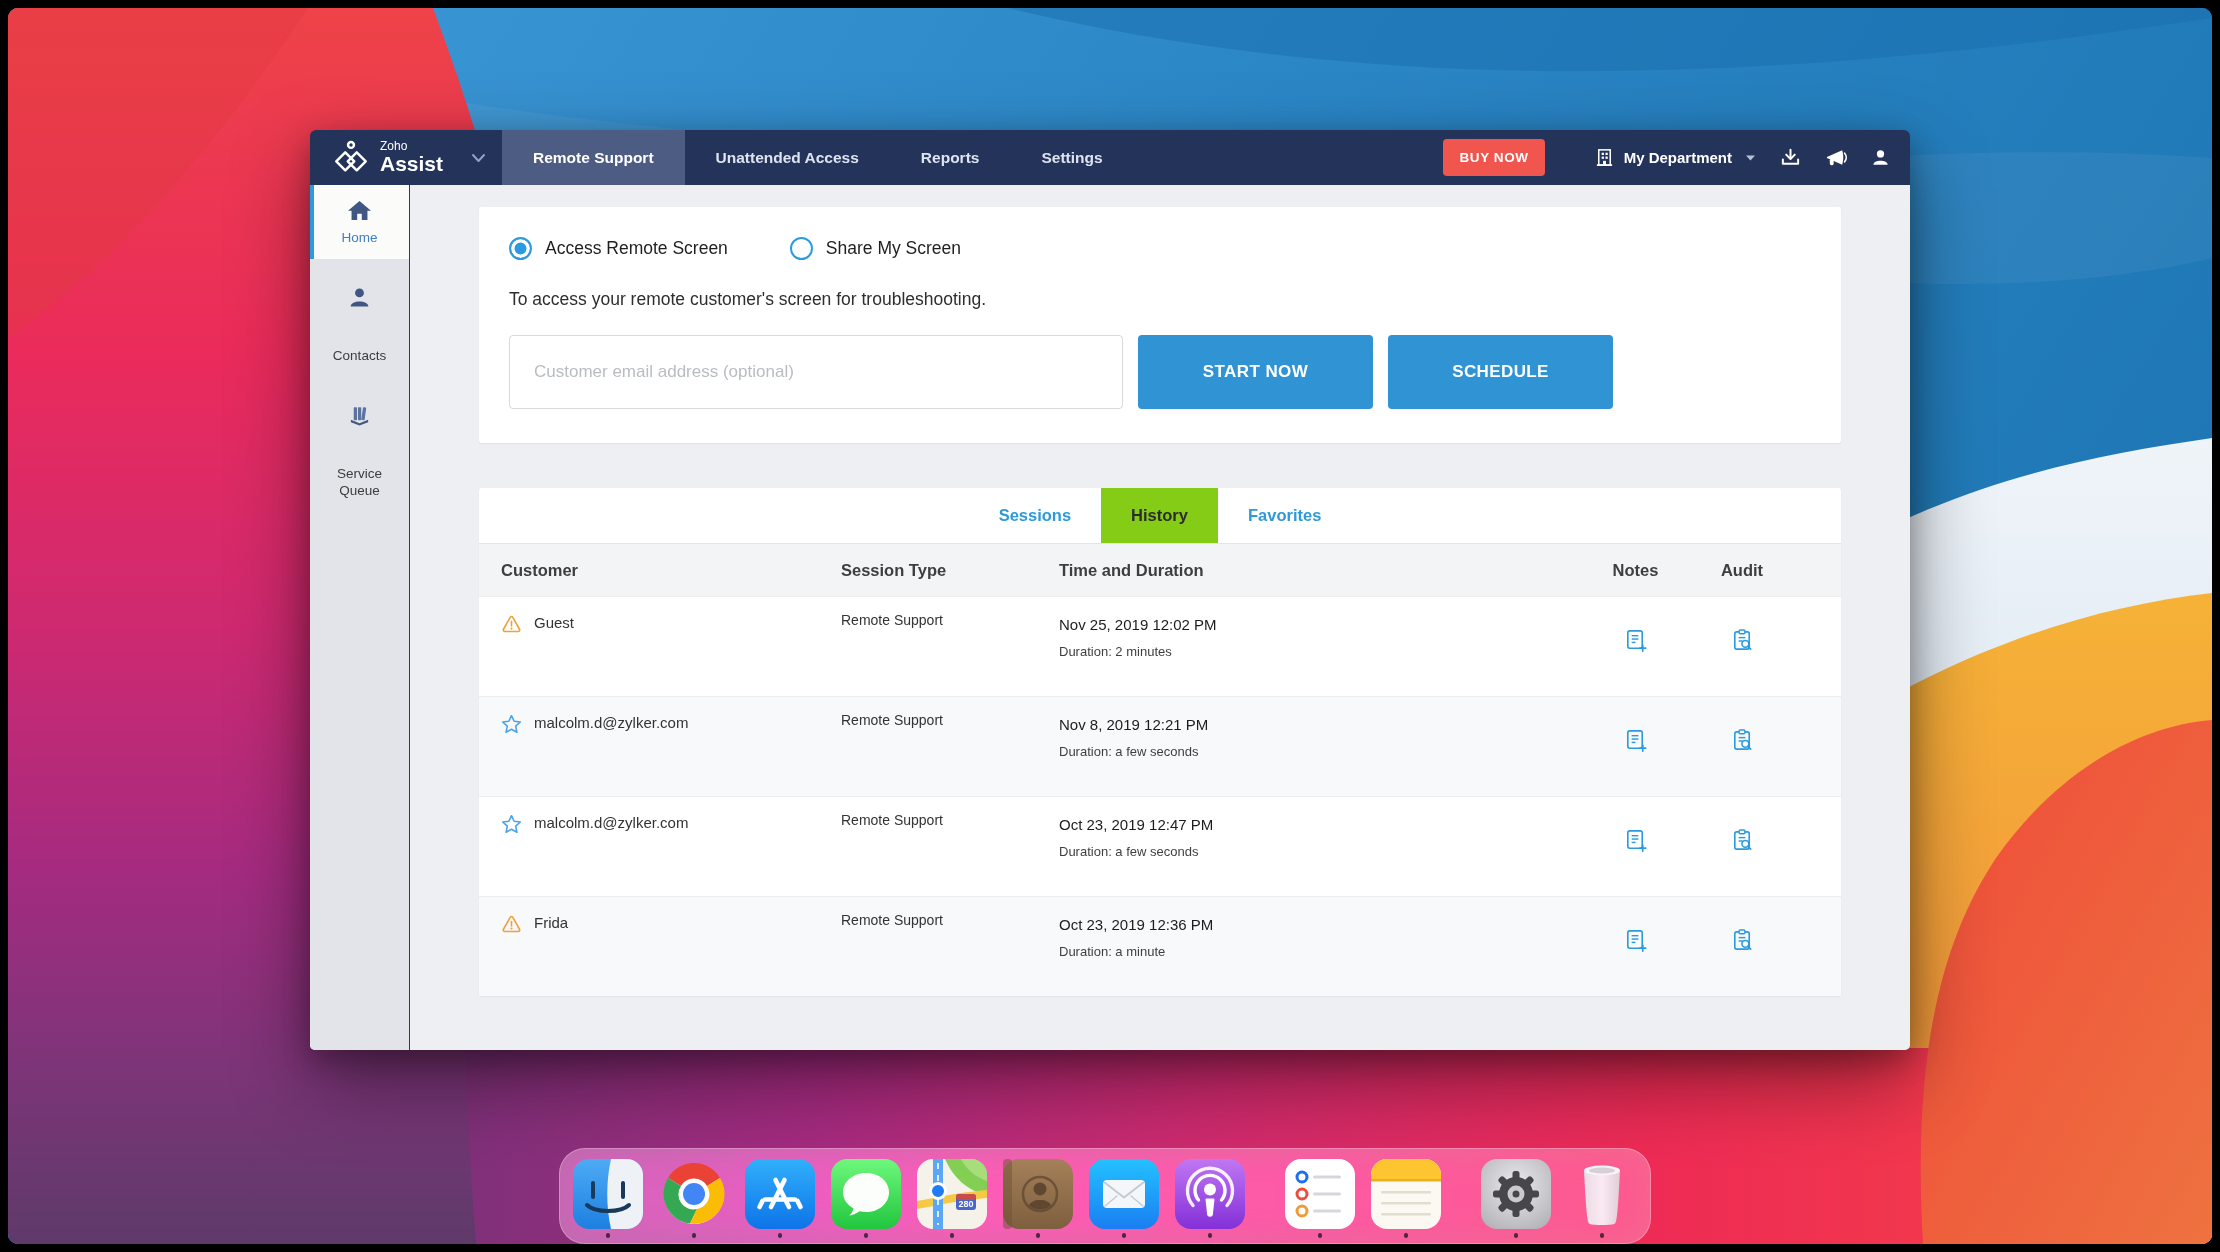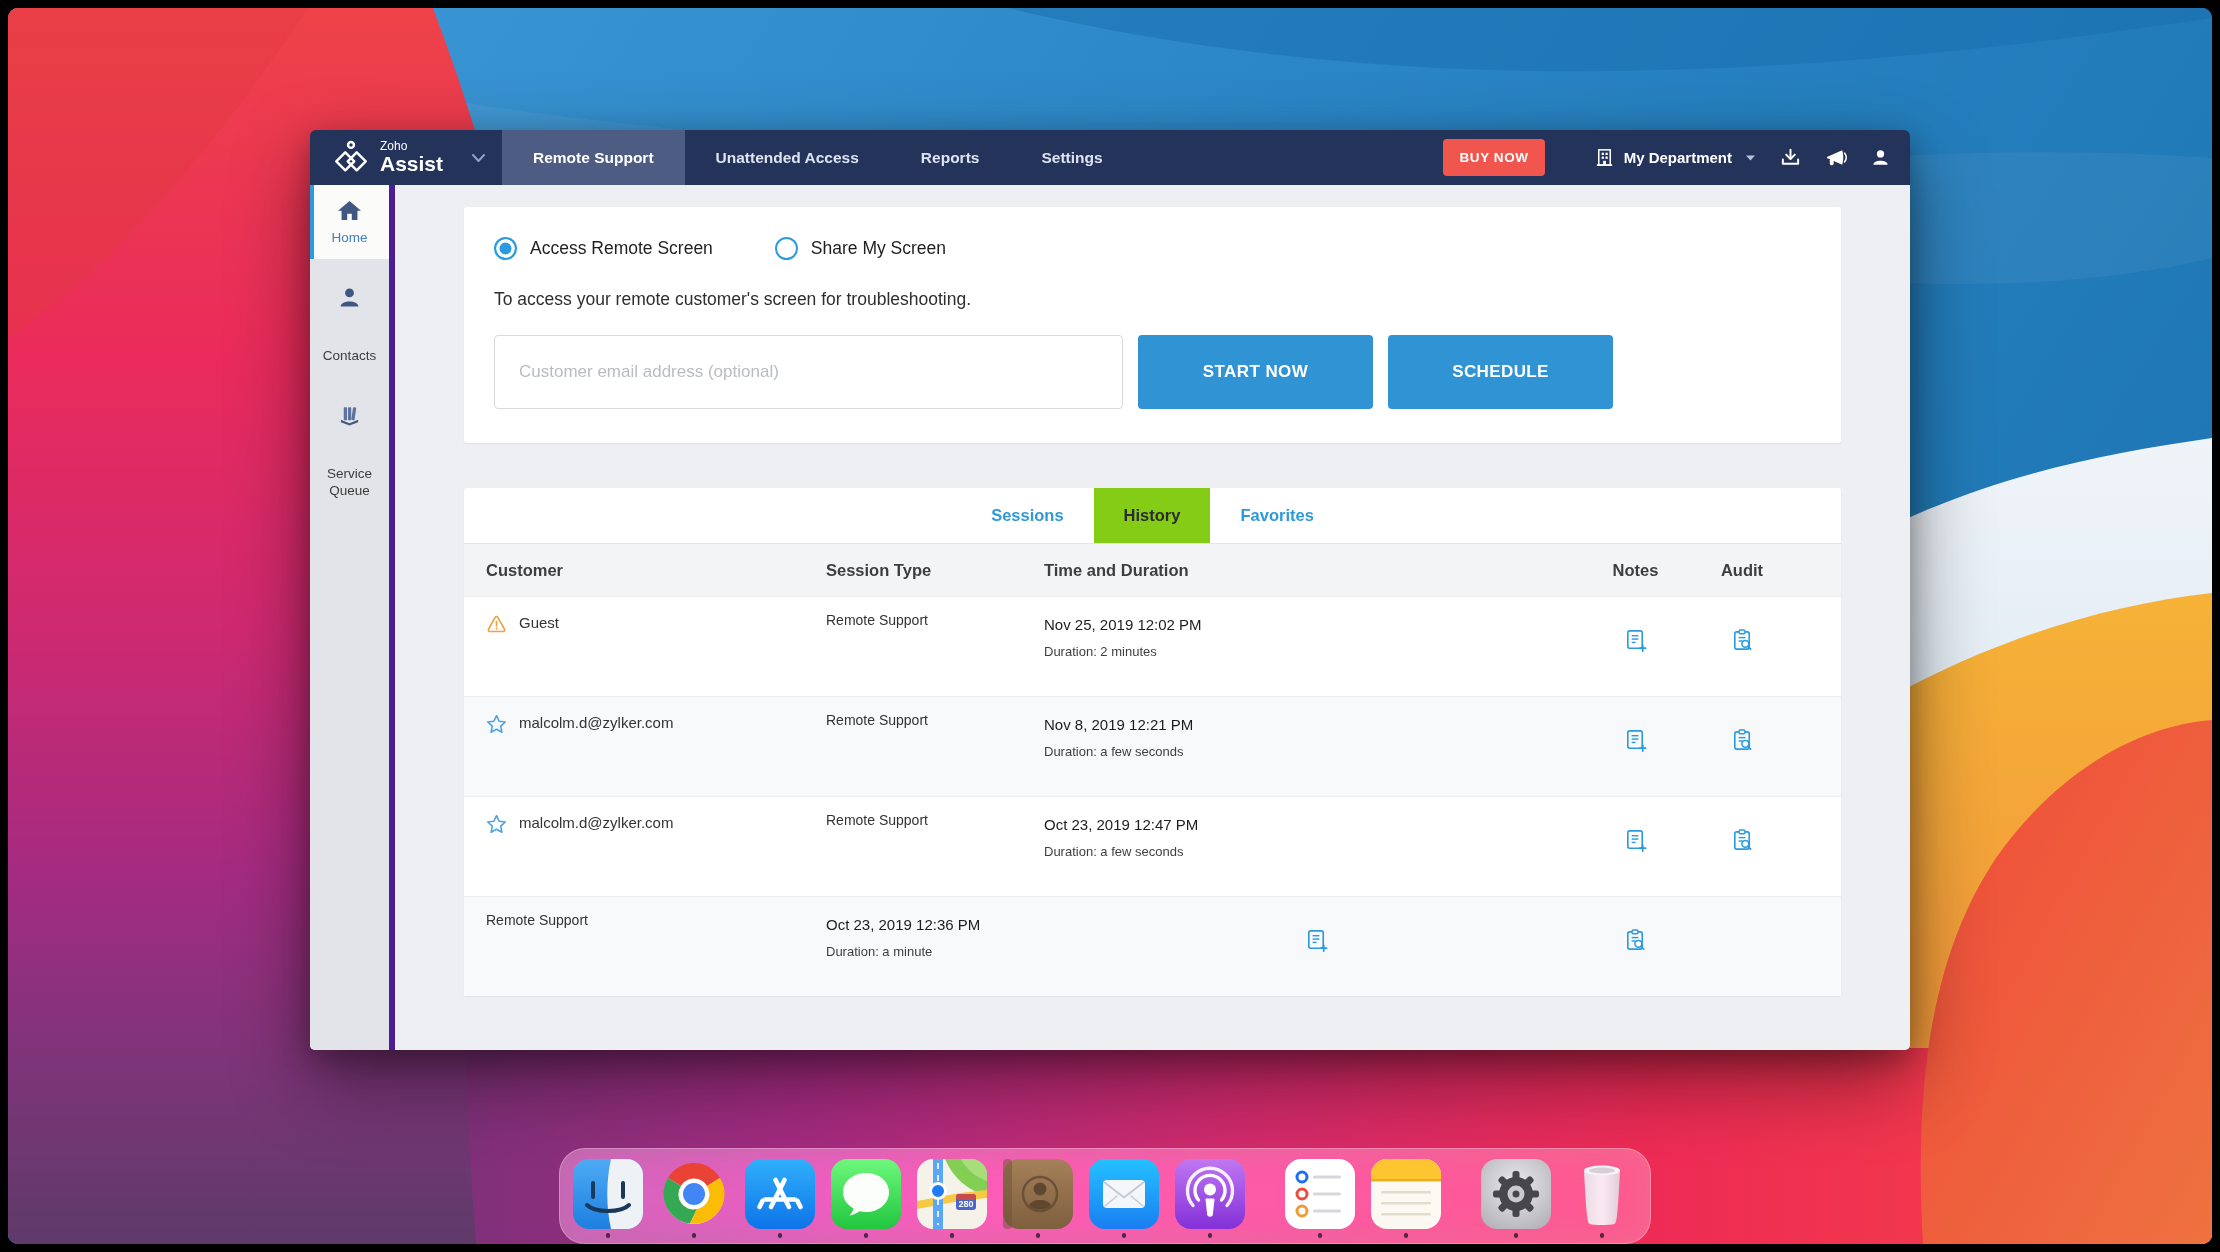--- a/index.html
+++ b/index.html
@@ -24,21 +24,21 @@
   .nav-right{margin-left:auto;display:flex;align-items:center;}
   .buy-btn{background:#f0554e;color:#fff;font-size:13.5px;font-weight:bold;letter-spacing:.6px;
            padding:11px 16px;border:none;border-radius:4px;margin-right:27px;cursor:pointer;font-family:inherit;}
   .nav-divider{width:1px;background:#3c4a70;}
   .dept{display:flex;align-items:center;gap:9px;padding:0 12px 0 21px;color:#fff;font-size:15px;font-weight:600;cursor:pointer;}
   .dept .caret{margin-left:4px;}
   .nav-icon-btn{display:flex;align-items:center;padding:0 11px;cursor:pointer;}
   .nav-icon-btn:last-child{padding-right:20px;}
 
   .window-body{display:flex;height:865px;background:#edeff3;border-radius:0 0 5px 5px;overflow:hidden;}
-  .sidebar{width:85px;background:#e3e4e9;border-right:6px solid #4c1d95;box-sizing:border-box;flex:none;}
+  .sidebar{width:100px;background:#e3e4e9;border-right:1px solid #4c1d95;box-sizing:border-box;flex:none;}
   .sb-item{display:flex;flex-direction:column;align-items:center;gap:7px;padding:14px 2px 13px;
            font-size:13.5px;line-height:17px;color:#3c3c3e;text-align:center;border-left:4px solid transparent;
            border-right:4px solid transparent;cursor:pointer;}
   .sb-item.active{background:#fbfbf9;border-left-color:#2b9be0;color:#3f7fc4;}
   .sb-item + .sb-item{margin-top:13px;gap:38px;}
   .sb-item svg{width:25px;height:23px;}
 
   .content{flex:1;padding:22px 69px 0;box-sizing:border-box;}
   .card{background:#fff;border-radius:3px;box-shadow:0 1px 2px rgba(0,0,0,.06);}
   .card1{padding:30px 30px 34px;}
@@ -396,20 +396,28 @@
                       <g stroke="#2b9be0" stroke-width="1.5">
                         <line x1="9" y1="10" x2="16" y2="10"></line>
                         <line x1="9" y1="13.5" x2="13" y2="13.5"></line>
                       </g>
                       <circle cx="16" cy="16.5" r="3.6" fill="#fff" stroke="#2b9be0" stroke-width="1.6"></circle>
                       <line x1="18.6" y1="19.1" x2="21.5" y2="22" stroke="#2b9be0" stroke-width="1.8" stroke-linecap="round"></line>
                     </svg>
                   </div>
     </div>
                 <div class="trow">
+      <div class="cell-cust">
+                    <svg viewBox="0 0 22 20">
+                      <path d="M11 2.2 c.6 0 1.1.3 1.4.9 l7 12.4 c.6 1.1-.2 2.3-1.4 2.3 H4 c-1.2 0-2-1.2-1.4-2.3 l7-12.4 c.3-.6.8-.9 1.4-.9 Z" fill="none" stroke="#f0a13e" stroke-width="1.7" stroke-linejoin="round"></path>
+                      <line x1="11" y1="7.5" x2="11" y2="12" stroke="#f0a13e" stroke-width="1.7" stroke-linecap="round"></line>
+                      <circle cx="11" cy="14.8" r="1.1" fill="#f0a13e"></circle>
+                    </svg>
+                    <span>Frida</span>
+                  </div>
       <div class="cell-type">Remote Support</div>
       <div class="cell-time">
         <div class="t1">Oct 23, 2019 12:36 PM</div>
         <div class="t2">Duration: a minute</div>
       </div>
       <div class="cell-ic">
                     <svg viewBox="0 0 26 26">
                       <rect x="5" y="3" width="15" height="18" rx="2" fill="none" stroke="#2b9be0" stroke-width="1.7"></rect>
                       <g stroke="#2b9be0" stroke-width="1.5">
                         <line x1="9" y1="8" x2="16" y2="8"></line>

